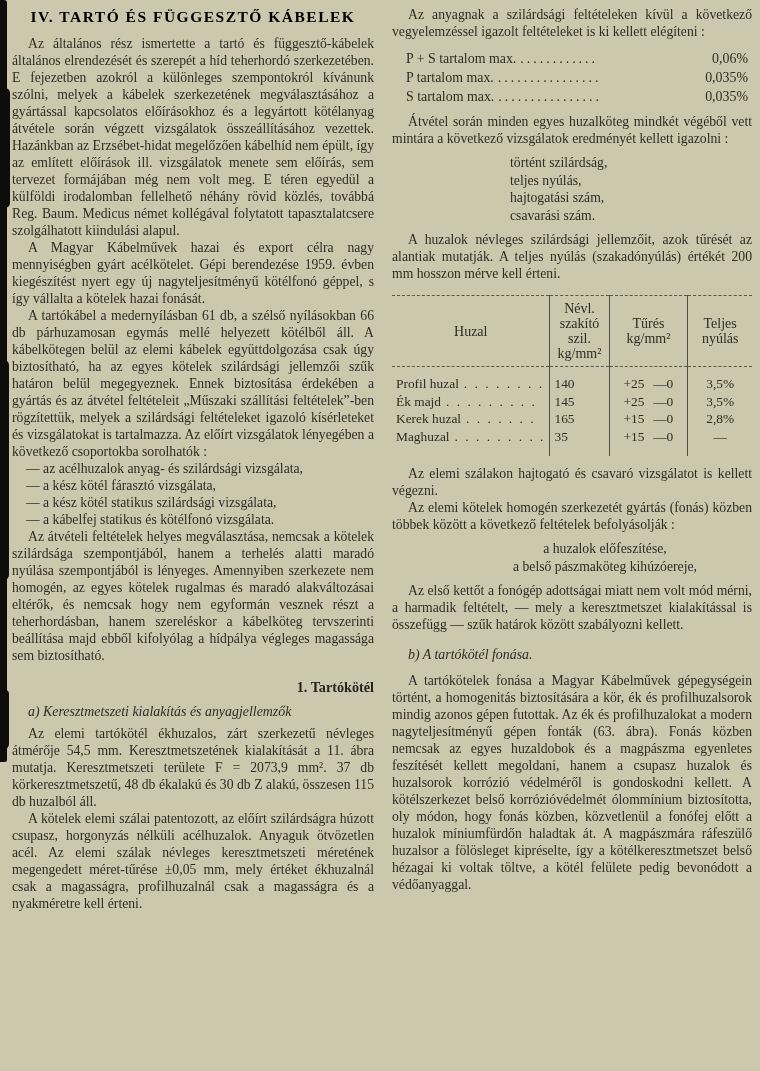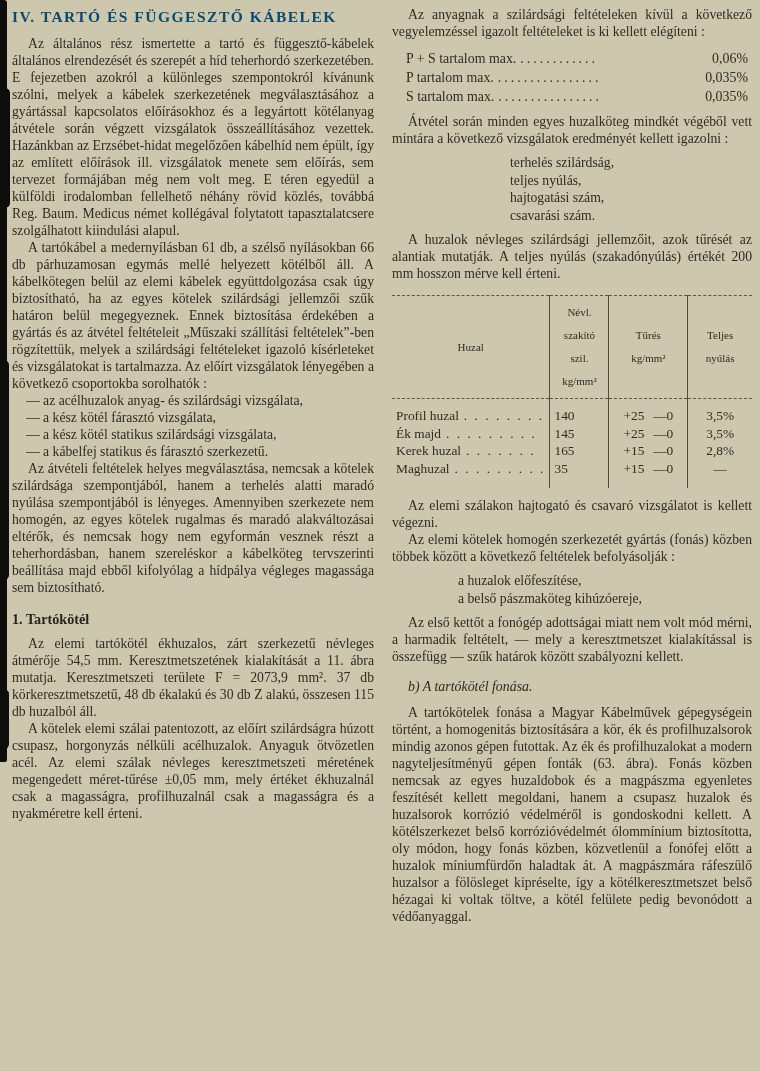--- a/index.html
+++ b/index.html
@@ -13,57 +13,57 @@
   }
   .page{
     position:absolute;inset:0;
     padding:6px 8px 0 12px;
     box-sizing:border-box;
     display:flex;gap:18px;
   }
   .col{width:362px;box-sizing:border-box;}
   .col-right{width:360px;}
   h1.doc-title{
-    font-size:15.5px;font-weight:bold;text-align:left;
-    letter-spacing:1.5px;margin:2px 0 9px 0;color:#0c4a6e;
+    font-size:15.5px;font-weight:bold;text-align:center;
+    letter-spacing:1.5px;margin:2px 0 9px 0;color:#000000;
     white-space:nowrap;
   }
   p.body-par{
     margin:0;font-size:13.7px;line-height:17px;
     text-align:justify;text-indent:16px;
   }
   .dash-list{margin:0;}
   .dash-list p{margin:0;font-size:13.7px;line-height:17px;text-align:justify;text-indent:14px;}
   h2.section-heading{
-    font-size:14.2px;font-weight:bold;text-align:left;
+    font-size:14.2px;font-weight:bold;text-align:right;
     margin:15px 0 7px 0;color:#26241d;
   }
   .subheading{
     font-size:13.9px;font-style:italic;margin:0 0 5px 0;
     text-indent:16px;line-height:17px;
   }
   .chem-list{margin:9px 0 7px 0;padding:0 4px 0 14px;}
   .chem-row{
     display:flex;align-items:baseline;
     font-size:13.9px;line-height:19px;white-space:nowrap;
   }
   .chem-dots{flex:1;overflow:hidden;letter-spacing:3px;margin:0 4px;color:#35332b;}
   .chem-value{text-align:right;}
   .center-list{margin:7px 0;}
   .center-list p{margin:0;font-size:13.7px;line-height:17.5px;}
   .tests-list{padding-left:118px;}
-  .factors-list{padding-left:66px;}
+  .factors-list{padding-left:66px;text-align:center;}
   table.spec-table{
     width:100%;border-collapse:collapse;margin:13px 0 9px 0;
     font-size:13.4px;color:#2e2c24;
     border-top:1px dashed #59564a;
   }
   table.spec-table th{
     font-weight:normal;vertical-align:middle;
-    padding:5px 2px;font-size:11px;line-height:23px;
+    padding:5px 2px;font-size:14px;line-height:15px;
     border-bottom:1px dashed #59564a;
     white-space:pre-line;
   }
   table.spec-table td{padding:0 4px;line-height:17.5px;vertical-align:top;}
   table.spec-table .vline{border-left:1px solid #4f4c41;}
   table.spec-table tbody tr:first-child td{padding-top:8px;}
   .cell-name{display:flex;align-items:baseline;white-space:nowrap;}
   .name-dots{flex:1;overflow:hidden;letter-spacing:2px;margin-left:5px;}
   .cell-num{text-align:left;}
   .cell-tol{display:flex;justify-content:space-between;padding:0 10px;}
@@ -81,29 +81,31 @@
 <div class="scan-edge"></div>
 <div class="scan-bump1"></div>
 <div class="scan-bump2"></div>
 <div class="scan-bump3"></div>
 
 <div class="page">
 
   <div class="col">
     <h1 class="doc-title">IV. TARTÓ ÉS FÜGGESZTŐ KÁBELEK</h1>
     <p class="body-par">Az általános rész ismertette a tartó és függesztő-kábelek általános elrendezését és szerepét a híd teherhordó szerkezetében. E fejezetben azokról a különleges szempontokról kívánunk szólni, melyek a kábelek szerkezetének megválasztásához a gyártással kapcsolatos előírásokhoz és a legyártott kötélanyag átvétele során végzett vizsgálatok összeállításához vezettek. Hazánkban az Erzsébet-hidat megelőzően kábelhíd nem épült, így az említett előírások ill. vizsgálatok menete sem előírás, sem tervezet formájában még nem volt meg. E téren egyedül a külföldi irodalomban fellelhető néhány rövid közlés, továbbá Reg. Baum. Medicus német kollégával folytatott tapasztalatcsere szolgálhatott kiindulási alapul.</p>
+    <p class="body-par">A Magyar Kábelművek hazai és export célra nagy mennyiségben gyárt acélkötelet. Gépi berendezése 1959. évben kiegészítést nyert egy új nagyteljesítményű kötélfonó géppel, s így vállalta a kötelek hazai fonását.</p>
     <p class="body-par">A tartókábel a medernyílásban 61 db, a szélső nyílásokban 66 db párhuzamosan egymás mellé helyezett kötélből áll. A kábelkötegen belül az elemi kábelek együttdolgozása csak úgy biztosítható, ha az egyes kötelek szilárdsági jellemzői szűk határon belül megegyeznek. Ennek biztosítása érdekében a gyártás és az átvétel feltételeit „Műszaki szállítási feltételek”-ben rögzítettük, melyek a szilárdsági feltételeket igazoló kísérleteket és vizsgálatokat is tartalmazza. Az előírt vizsgálatok lényegében a következő csoportokba sorolhatók :</p>
     <div class="dash-list">
       <p>— az acélhuzalok anyag- és szilárdsági vizsgálata,</p>
       <p>— a kész kötél fárasztó vizsgálata,</p>
       <p>— a kész kötél statikus szilárdsági vizsgálata,</p>
-      <p>— a kábelfej statikus és fárasztó szerkezetű.</p>
+      <p>— a kábelfej statikus és kötélfonó vizsgálata.</p>
     </div>
     <p class="body-par">Az átvételi feltételek helyes megválasztása, nemcsak a kötelek szilárdsága szempontjából, hanem a terhelés alatti maradó nyúlása szempontjából is lényeges. Amennyiben szerkezete nem homogén, az egyes kötelek rugalmas és maradó alakváltozásai eltérők, és nemcsak hogy nem egyformán vesznek részt a teherhordásban, hanem szereléskor a kábelköteg tervszerinti beállítása majd ebből kifolyólag a hídpálya végleges magassága sem biztosítható.</p>
     <h2 class="section-heading">1. Tartókötél</h2>
+    <p class="subheading">a) Keresztmetszeti kialakítás és anyagjellemzők</p>
     <p class="body-par">Az elemi tartókötél ékhuzalos, zárt szerkezetű névleges átmérője 54,5 mm. Keresztmetszetének kialakítását a 11. ábra mutatja. Keresztmetszeti területe F = 2073,9 mm². 37 db körkeresztmetszetű, 48 db ékalakú és 30 db Z alakú, összesen 115 db huzalból áll.</p>
     <p class="body-par">A kötelek elemi szálai patentozott, az előírt szilárdságra húzott csupasz, horgonyzás nélküli acélhuzalok. Anyaguk ötvözetlen acél. Az elemi szálak névleges keresztmetszeti méretének megengedett méret-tűrése ±0,05 mm, mely értéket ékhuzalnál csak a magasságra, profilhuzalnál csak a magasságra és a nyakméretre kell érteni.</p>
   </div>
 
   <div class="col col-right">
     <p class="body-par">Az anyagnak a szilárdsági feltételeken kívül a következő vegyelemzéssel igazolt feltételeket is ki kellett elégíteni :</p>
 
     <div class="chem-list">
       <div class="chem-row">
         <span>P + S tartalom max.</span>
@@ -118,21 +120,21 @@
       <div class="chem-row">
         <span>S tartalom max.</span>
         <span class="chem-dots">................</span>
         <span class="chem-value">0,035%</span>
       </div>
     </div>
 
     <p class="body-par">Átvétel során minden egyes huzalköteg mindkét végéből vett mintára a következő vizsgálatok eredményét kellett igazolni :</p>
 
     <div class="center-list tests-list">
-      <p>terhelés szilárdság,</p>
+      <p>történt szilárdság,</p>
       <p>teljes nyúlás,</p>
       <p>hajtogatási szám,</p>
       <p>csavarási szám.</p>
     </div>
 
     <p class="body-par">A huzalok névleges szilárdsági jellemzőit, azok tűrését az alantiak mutatják. A teljes nyúlás (szakadónyúlás) értékét 200 mm hosszon mérve kell érteni.</p>
 
     <table class="spec-table">
       <colgroup>
         <col style="width:43.5%">

